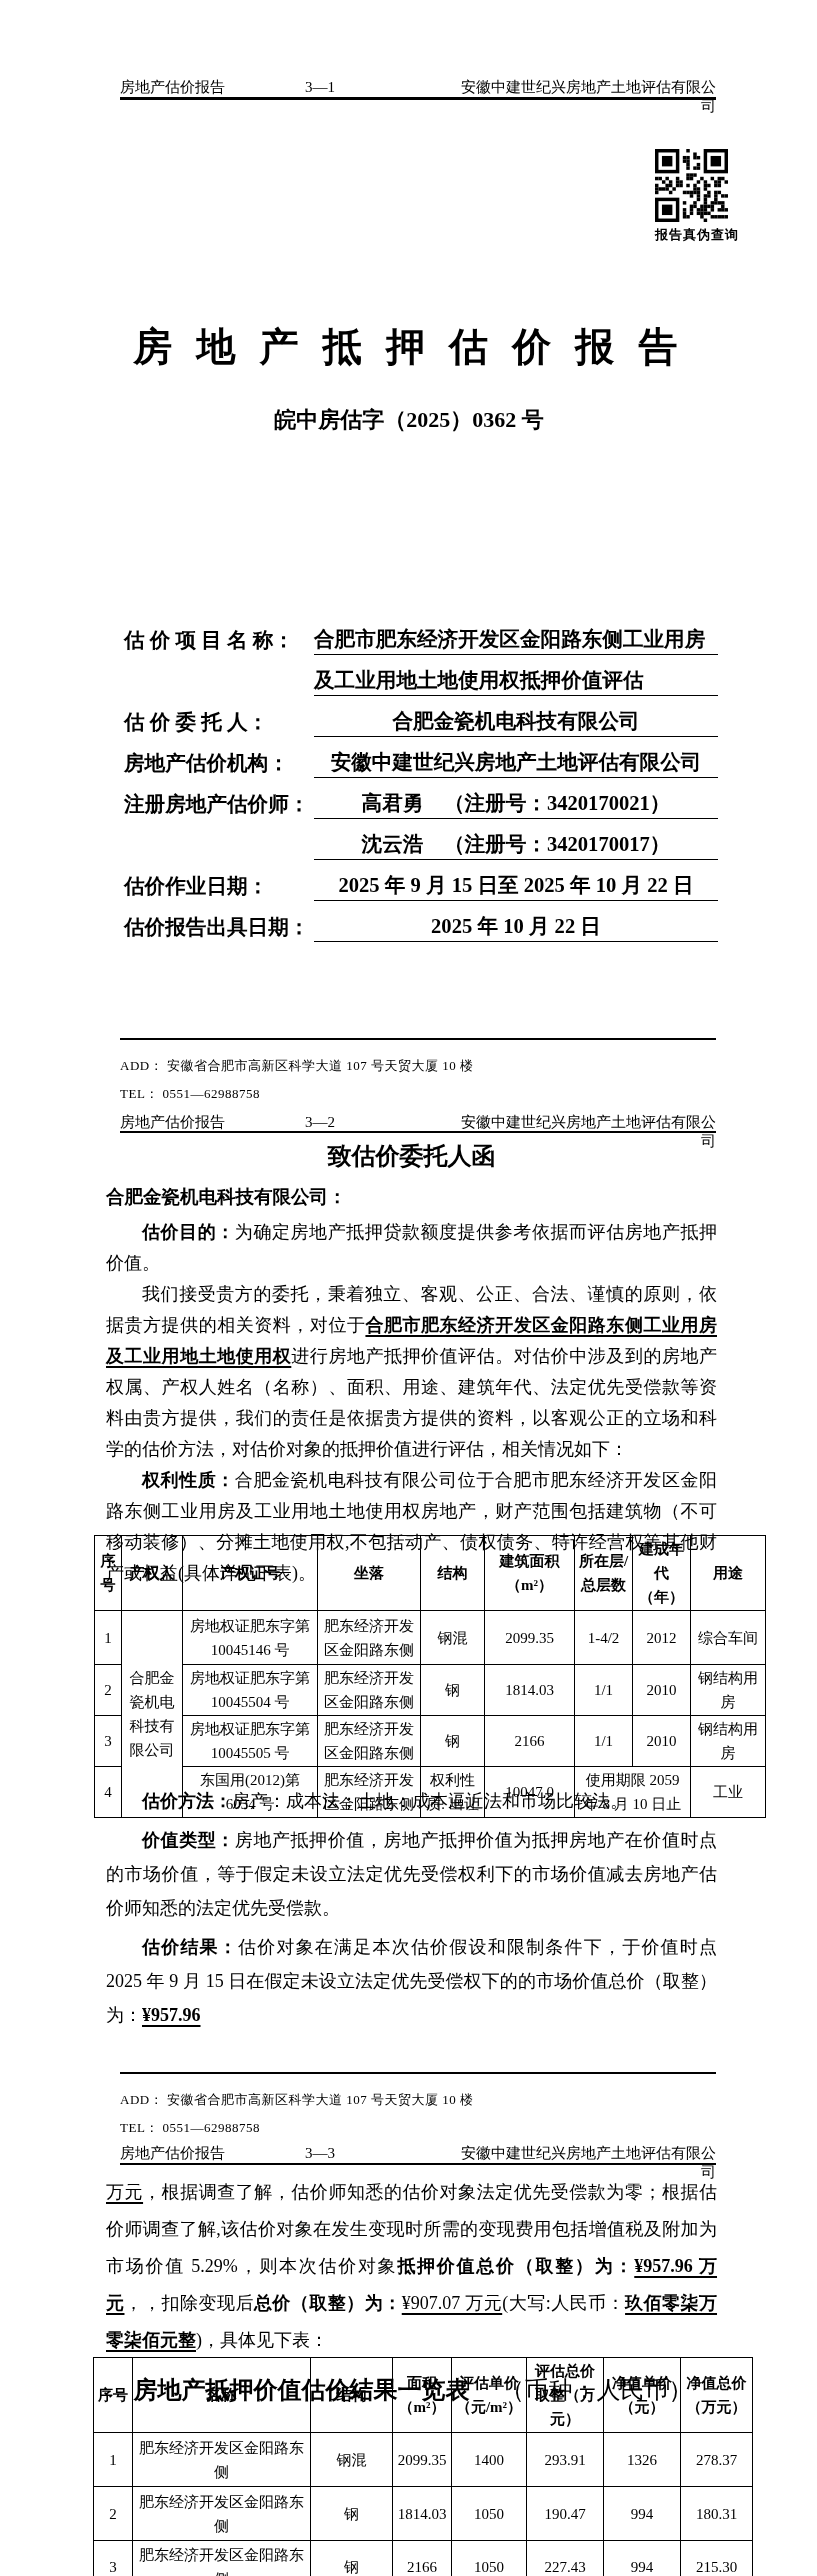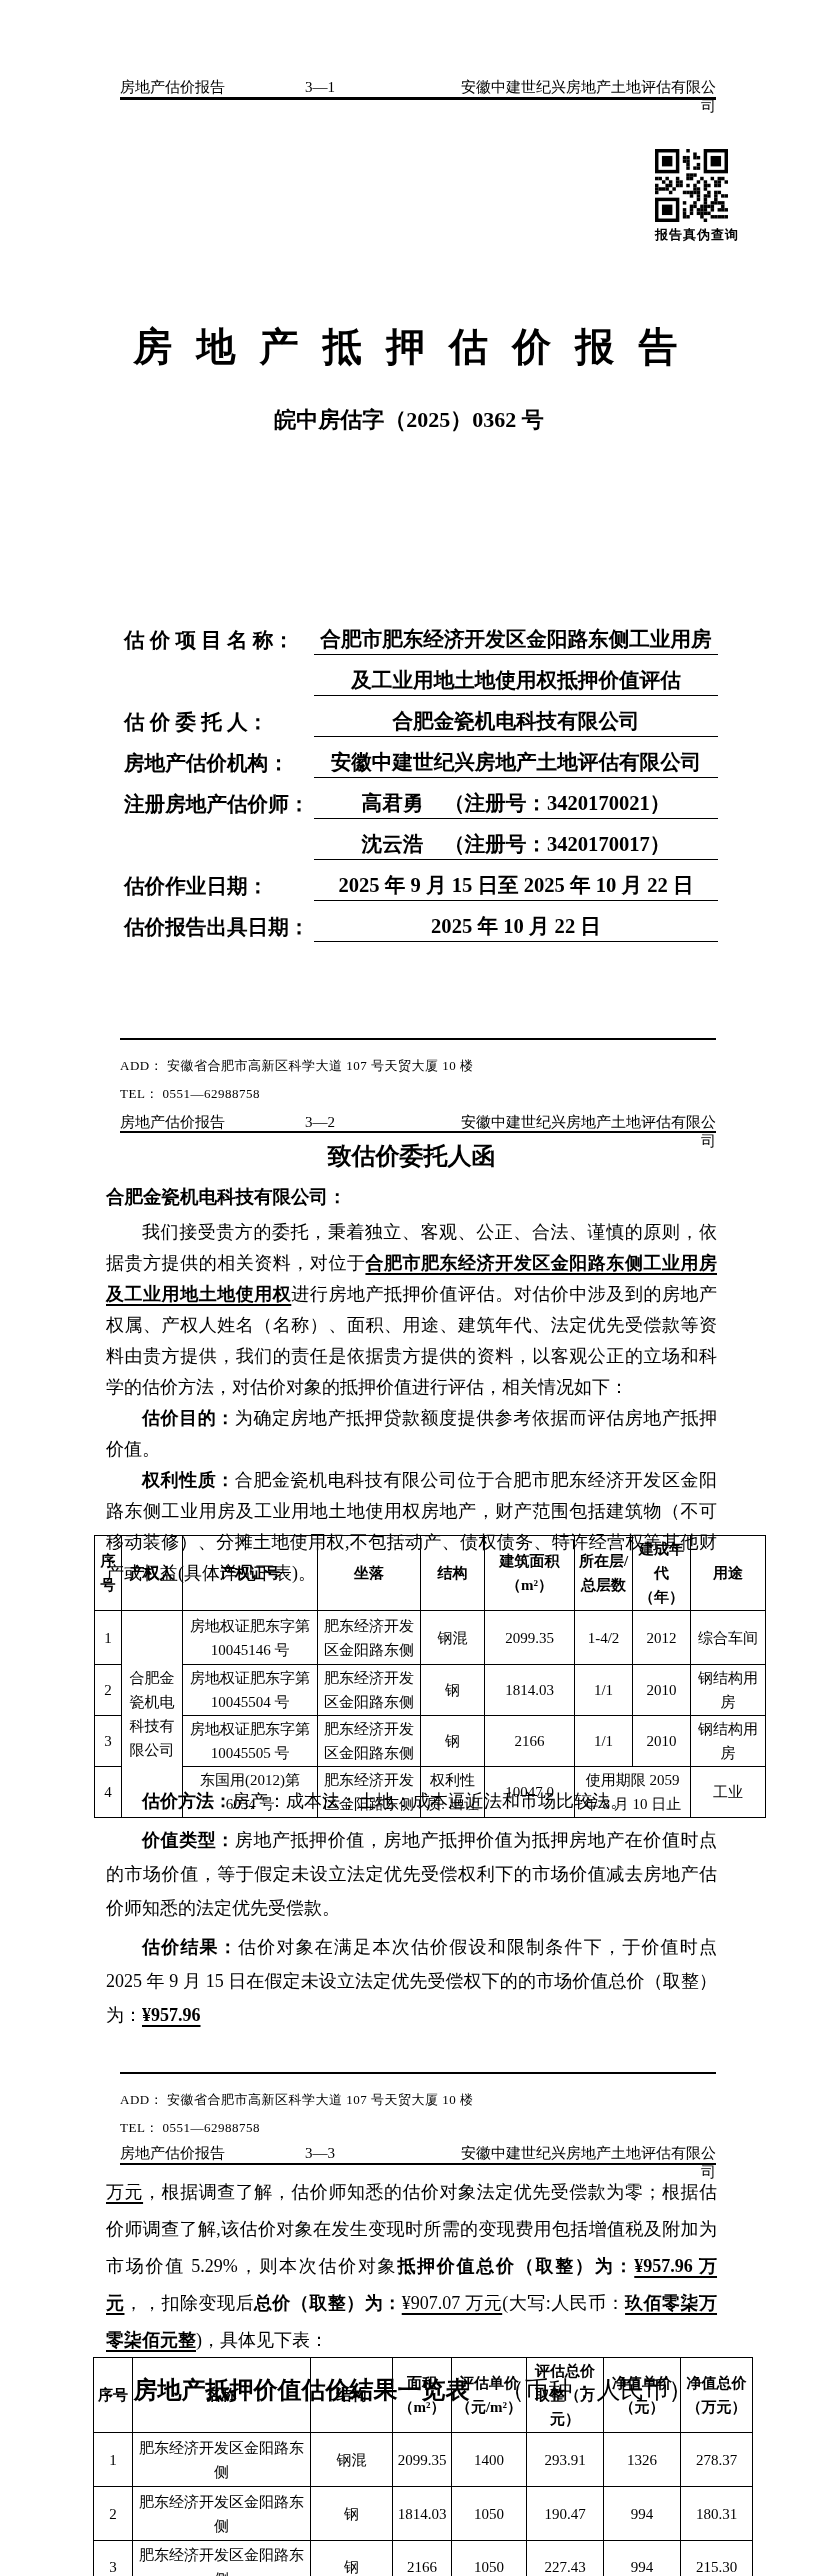--- a/index.html
+++ b/index.html
@@ -20,21 +20,21 @@
   
   .qr-box{left:655px;top:149px;width:73px;}
   .qr-box svg{display:block;width:73px;height:73px;}
   .qr-caption{margin-top:4.1px;text-align:center;font-size:13px;font-weight:bold;letter-spacing:1px;white-space:nowrap;}
   .main-title{left:0;top:320px;width:818px;text-align:center;font-size:39px;font-weight:bold;letter-spacing:7.2px;}
   .doc-no{left:0;top:405px;width:818px;text-align:center;font-size:22px;font-weight:bold;}
   .info-block{left:124px;top:614px;width:594px;}
   .info-row{display:flex;height:41px;align-items:flex-end;font-size:20.6px;font-weight:bold;line-height:29px;}
   .info-row .lab{width:190px;white-space:nowrap;}
   .info-row .val{flex:1;border-bottom:1.5px solid #000;text-align:center;white-space:nowrap;}
-  .info-row.left-val .val{text-align:center;}
+  .info-row.left-val .val{text-align:left;}
   
   .letterA{left:106px;top:1140px;width:611px;}
   .letter-title{text-align:center;font-size:24px;font-weight:bold;margin-bottom:12.4px;}
   .salutation{font-size:18.5px;font-weight:bold;margin-bottom:7.2px;}
   .para{font-size:18px;line-height:31px;text-align:justify;text-indent:2em;margin:0;}
   .letterB{left:106px;top:1784px;width:611px;}
   .letterB .para{line-height:34px;margin-bottom:5.2px;}
   .blab{font-weight:bold;}
   .bu{font-weight:bold;text-decoration:underline;text-decoration-thickness:1.5px;text-underline-offset:4.1px;}
   .un{text-decoration:underline;text-decoration-thickness:1.5px;text-underline-offset:4.1px;}
@@ -236,22 +236,22 @@
 <div class="abs page-header" style="top:1113px;">
   <span class="lft">房地产估价报告</span>
   <span class="mid">3—2</span>
   <span class="rgt">安徽中建世纪兴房地产土地评估有限公司</span>
 </div>
 <div class="abs hf-rule" style="top:1131px;"></div>
 
 <div class="abs letterA">
   <div class="letter-title">致估价委托人函</div>
   <div class="salutation">合肥金瓷机电科技有限公司：</div>
+  <p class="para"><span class="blab">估价目的：</span><span>为确定房地产抵押贷款额度提供参考依据而评估房地产抵押价值。</span></p>
   <p class="para"><span>我们接受贵方的委托，秉着独立、客观、公正、合法、谨慎的原则，依据贵方提供的相关资料，对位于</span><span class="bu">合肥市肥东经济开发区金阳路东侧工业用房及工业用地土地使用权</span><span>进行房地产抵押价值评估。对估价中涉及到的房地产权属、产权人姓名（名称）、面积、用途、建筑年代、法定优先受偿款等资料由贵方提供，我们的责任是依据贵方提供的资料，以客观公正的立场和科学的估价方法，对估价对象的抵押价值进行评估，相关情况如下：</span></p>
-  <p class="para"><span class="blab">估价目的：</span><span>为确定房地产抵押贷款额度提供参考依据而评估房地产抵押价值。</span></p>
   <p class="para"><span class="blab">权利性质：</span><span>合肥金瓷机电科技有限公司位于合肥市肥东经济开发区金阳路东侧工业用房及工业用地土地使用权房地产，财产范围包括建筑物（不可移动装修）、分摊土地使用权,不包括动产、债权债务、特许经营权等其他财产或权益(具体详见下表)。</span></p>
 </div>
 
 <table class="abs t1">
   <colgroup>
     <col style="width:27px">
       <col style="width:61px">
       <col style="width:135px">
       <col style="width:103px">
       <col style="width:64px">

